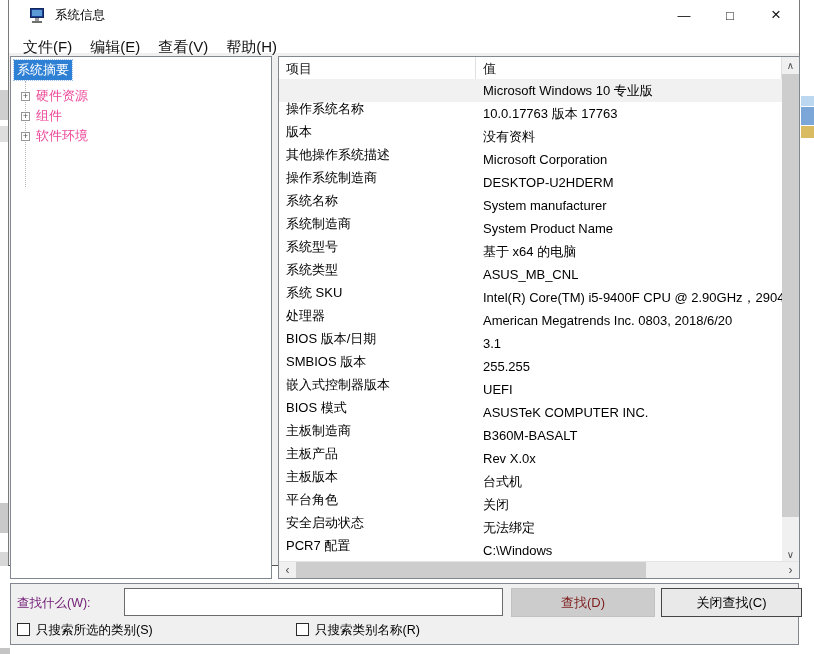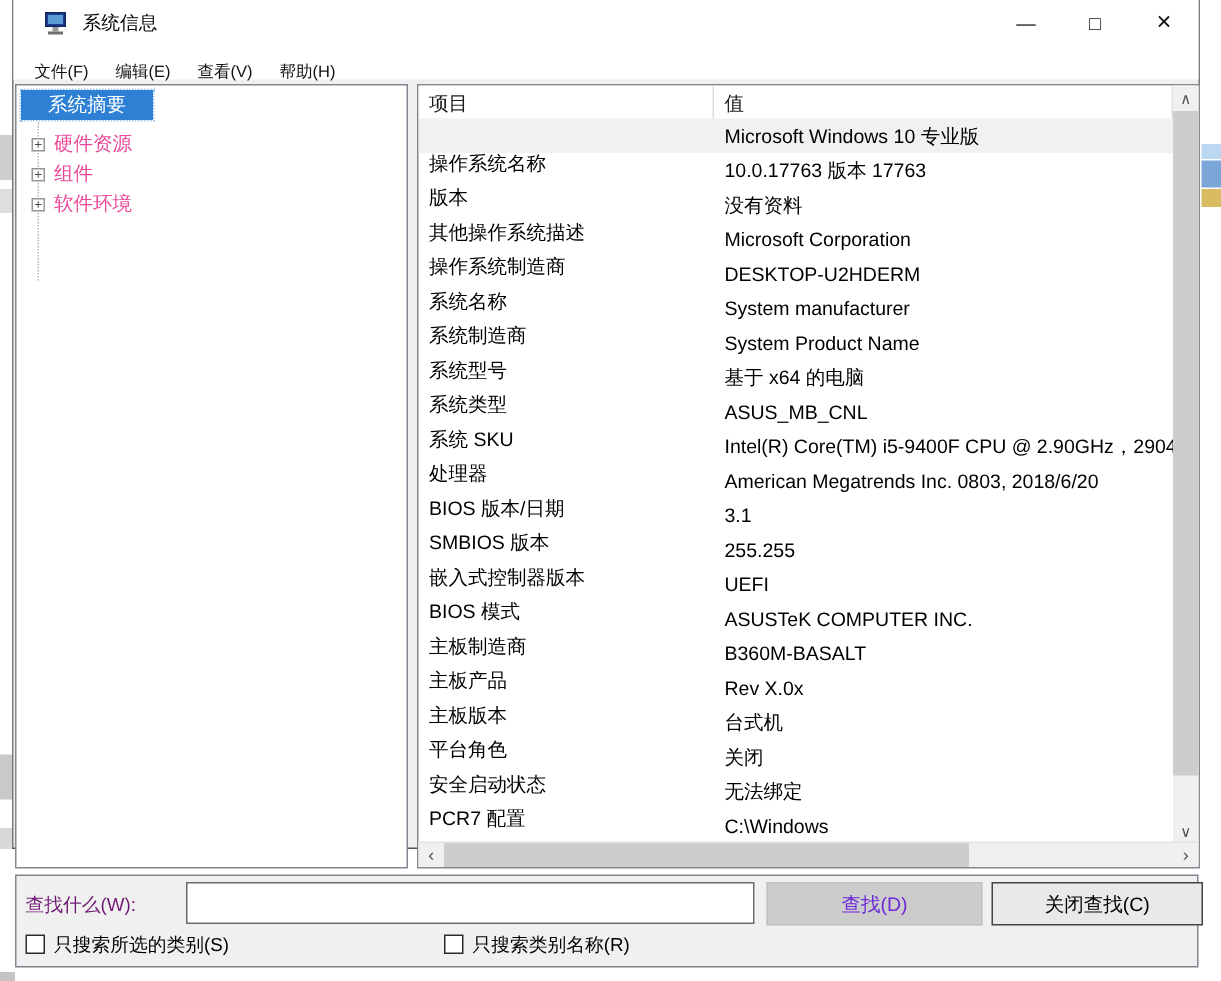--- a/index.html
+++ b/index.html
@@ -19,27 +19,27 @@
   .app-icon .stand   { position:absolute; left:5px; top:11px; width:4px; height:3px; background:#9a9a9a; }
   .app-icon .base    { position:absolute; left:2px; top:14px; width:10px; height:2px; background:#6f6f6f; }
   .title-text { margin-left:9px; font-size:12.5px; color:#000; }
   .win-controls { position:absolute; right:0; top:0; height:30px; display:flex; }
   .win-btn { width:46px; height:30px; display:flex; align-items:center; justify-content:center;
              font-size:13px; color:#111; cursor:default; }
   .win-btn.close { font-size:17px; }
 
   
   .menubar { position:absolute; left:0; top:30px; width:100%; height:23px; background:#ffffff; display:flex; align-items:center; padding-left:5px; }
-  .menu-item { font-size:11px; color:#111; padding:3px 9px;margin-top:11px; }
+  .menu-item { font-size:15px; color:#111; padding:3px 9px;margin-top:11px; }
 
   
   .tree-panel { position:absolute; left:1px; top:56px; width:262px; height:523px;
                 background:#ffffff; border:1px solid #828790; overflow:hidden; }
   .tree-root { margin:3px 0 0 3px; display:inline-block; background:#2e80d4; color:#ffffff;
-               font-size:13px; padding:1px 18px; outline:1px dotted #9cc3ea; }
+               font-size:13px; padding:1px 3px; outline:1px dotted #9cc3ea; }
   .tree-line { position:absolute; left:14px; top:24px; width:0; height:106px; border-left:1px dotted #b5b5b5; }
   .tree-item { position:absolute; left:0; height:20px; display:flex; align-items:center; }
   .expander { width:9px; height:9px; border:1px solid #969696; background:#ffffff; margin-left:10px;
               display:flex; align-items:center; justify-content:center;
               font-size:9px; line-height:8px; color:#4a4a4a; position:relative; z-index:2; }
   .tree-label { font-size:13px; color:#ec4899; margin-left:6px; }
 
   
   .table-panel { position:absolute; left:269px; top:56px; width:522px; height:523px;
                  background:#ffffff; border:1px solid #828790; }
@@ -67,21 +67,21 @@
   .hthumb { position:absolute; top:0; left:17px; width:350px; height:16px; background:#cdcdcd; }
 
   
   .search-panel { position:absolute; left:1px; top:583px; width:789px; height:62px;
                   background:#f0f0f0; border:1px solid #828790; }
   .search-label { position:absolute; left:6px; top:11px; font-size:12.5px; color:#701a75; }
   .search-input { position:absolute; left:113px; top:4px; width:379px; height:28px;
                   border:1px solid #6b6b6b; background:#ffffff; font-size:13px; padding:0 4px;
                   font-family:"Liberation Sans", sans-serif; }
   .btn { position:absolute; top:4px; height:29px; font-size:13px; display:flex; align-items:center; justify-content:center; }
-  .btn-find { left:500px; width:144px; background:#cccccc; color:#6d28d9; border:1px solid #c2c2c2; }
+  .btn-find { left:500px; width:144px; background:#cccccc; color:#7f1d1d; border:1px solid #c2c2c2; }
   .btn-close { left:650px; width:141px; background:#e9e9e9; color:#000; border:1px solid #454545; }
   .cb-row { position:absolute; top:37px; left:0; width:100%; height:20px;text-align:right; }
   .checkbox { position:absolute; top:2px; width:13px; height:13px; border:1px solid #2b2b2b; background:#ffffff; }
   .cb-label { position:absolute; top:1px; font-size:12.5px; color:#000; }
   #cb1 { left:6px; } #cb1-label { left:25px; }
   #cb2 { left:285px; } #cb2-label { left:304px; }
 
   
   .frag1 { left:0; top:90px;  width:8px;  height:30px; background:#cfcfcf; }
   .frag2 { left:0; top:126px; width:8px;  height:16px; background:#dedede; }

